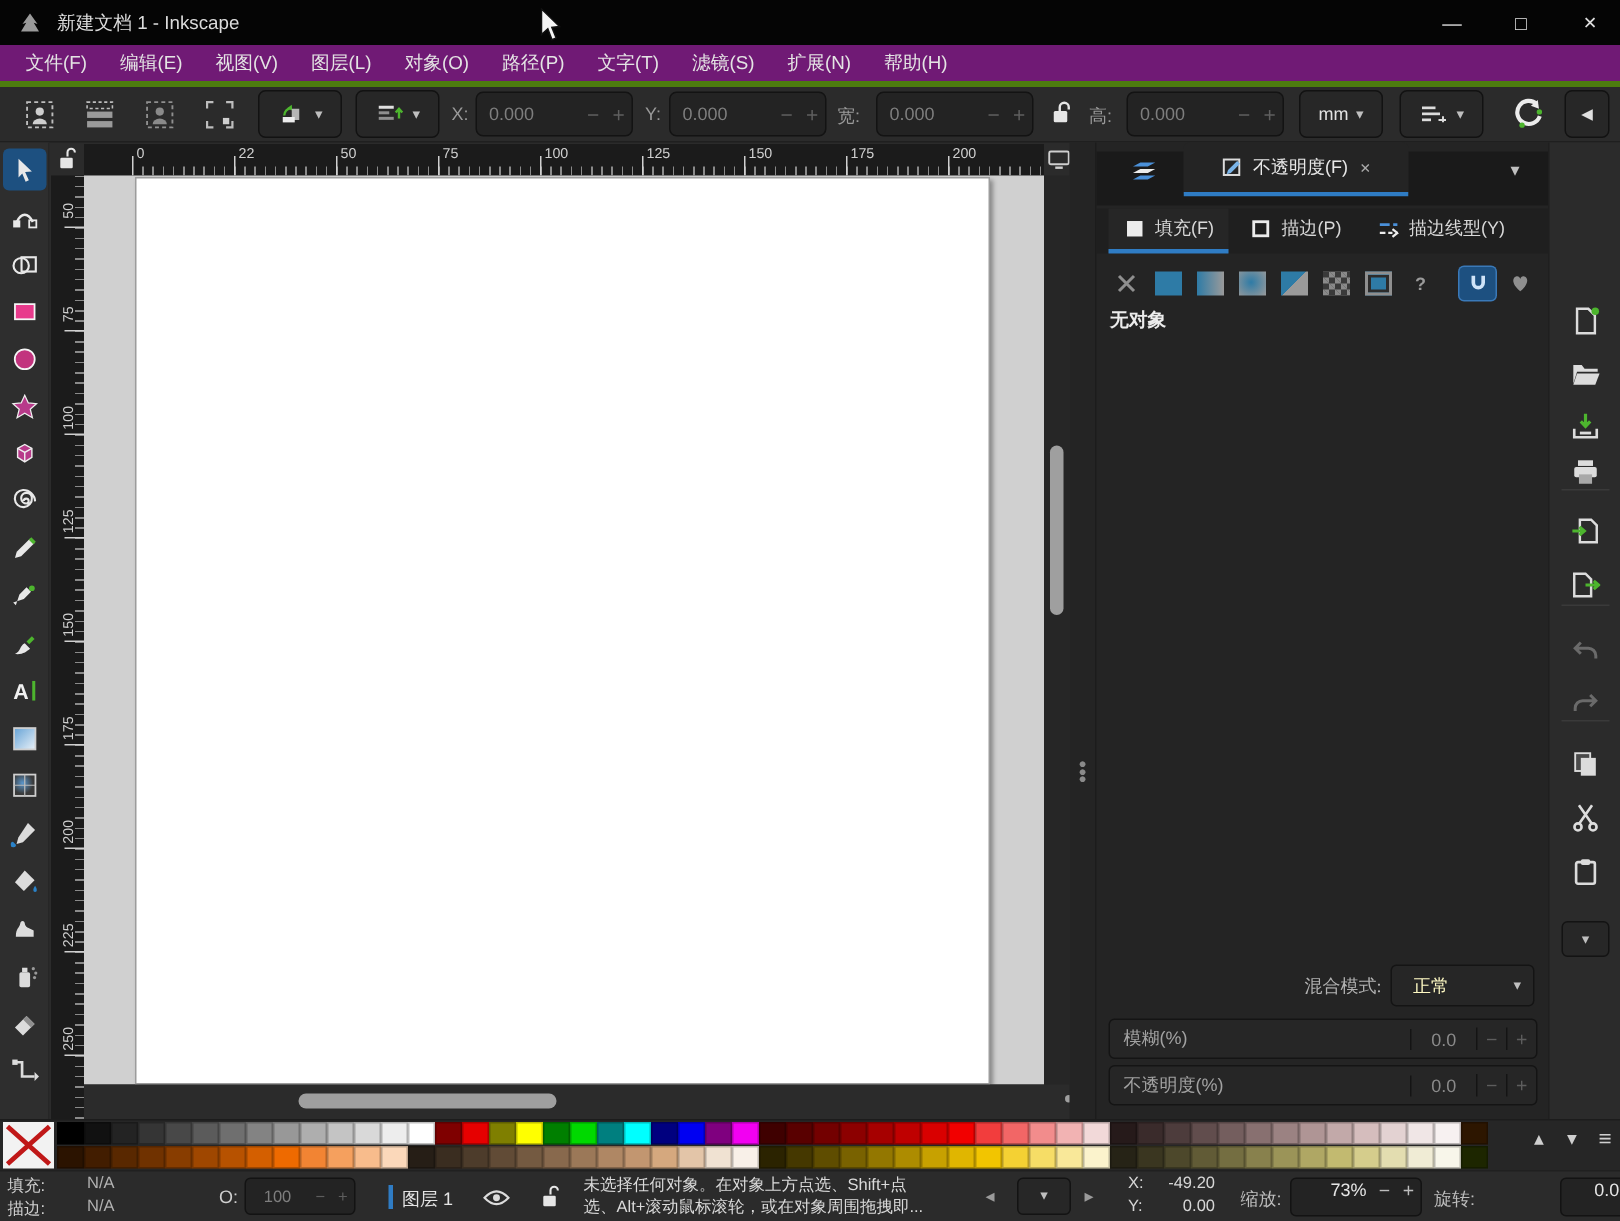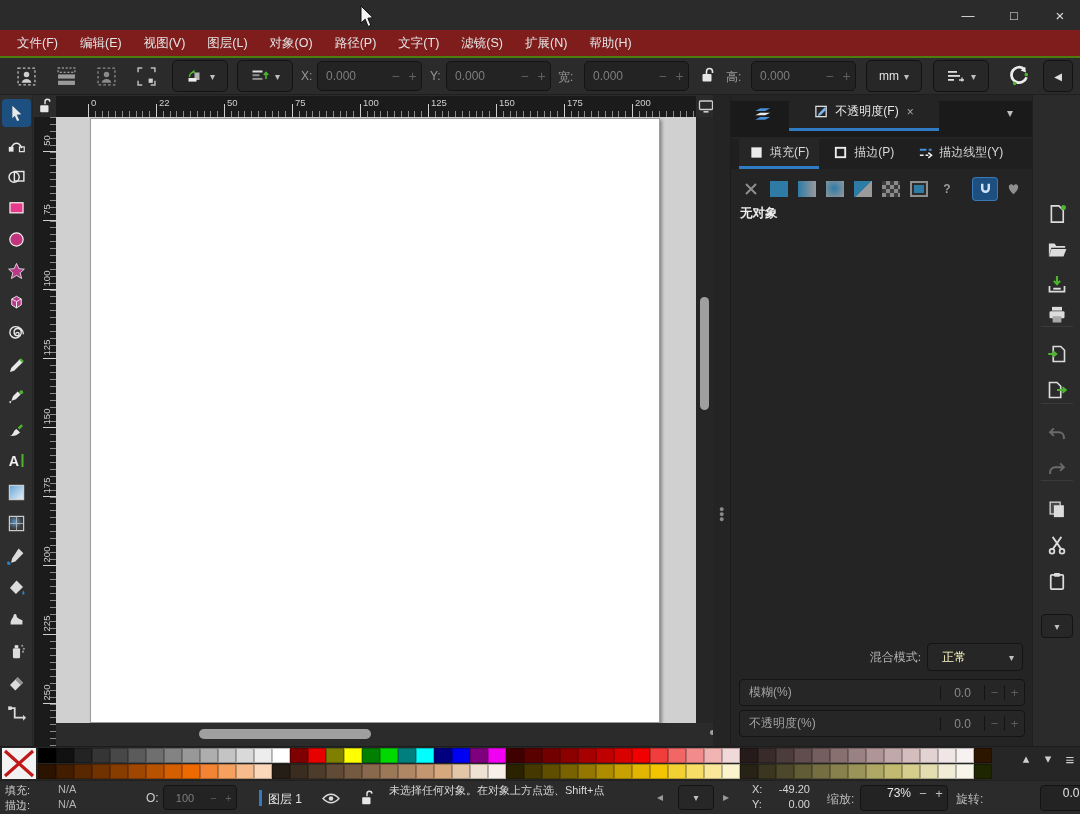--- a/index.html
+++ b/index.html
@@ -6,21 +6,21 @@
   *{box-sizing:border-box;font-family:"Liberation Sans","DejaVu Sans",sans-serif;}
   .app{position:relative;width:1080px;height:814px;background:#2b2b2b;overflow:hidden;color:#ddd;font-size:12px;-webkit-user-select:none;user-select:none;}
   .abs{position:absolute;}
 
   
   .titlebar{left:0;top:0;width:1080px;height:30px;background:#050505;display:flex;align-items:center;}
   .titlebar .logo{width:16px;height:14px;margin-left:12px;}
   .titlebar .title{margin-left:10px;color:#dcdcdc;font-size:12.5px;}
   .wctrl{position:absolute;top:0;height:30px;width:46px;display:flex;align-items:center;justify-content:center;color:#e0e0e0;font-size:13px;}
   
-  .menubar{left:0;top:30px;width:1080px;height:28px;background:#7f1d1d;display:flex;align-items:center;padding-left:6px;border-bottom:2px solid #4d7c0f;}
+  .menubar{left:0;top:30px;width:1080px;height:28px;background:#701a75;display:flex;align-items:center;padding-left:6px;border-bottom:4px solid #4d7c0f;}
   .menu-item{padding:0 11px;color:#e4e4e4;font-size:12.5px;line-height:28px;cursor:default;}
 
   
   .toolbar{left:0;top:58px;width:1080px;height:37px;background:#2b2b2b;border-bottom:1px solid #1f1f1f;}
   .modebtn{position:absolute;top:62px;width:32px;height:29px;border-radius:4px;display:flex;align-items:center;justify-content:center;}
   .tbtn{position:absolute;top:60px;height:32px;background:#272727;border:1px solid #121212;border-radius:5px;display:flex;align-items:center;justify-content:center;gap:5px;color:#cfcfcf;}
   .tlabel{position:absolute;top:69px;color:#9a9a9a;font-size:12px;}
   .spin{position:absolute;top:61px;height:30px;background:#232323;border:1px solid #131313;border-radius:5px;display:flex;align-items:center;}
   .spin .val{flex:1;padding:0 8px;color:#7e7e7e;font-size:12px;text-align:left;}
   .spin .minus,.spin .plus{width:17px;text-align:center;color:#5f5f5f;font-size:14px;}
@@ -105,20 +105,26 @@
   .zbox .val{flex:1;text-align:right;color:#e6e6e6;padding-right:4px;font-size:12px;}
   .zbox .minus,.zbox .plus{width:16px;text-align:center;color:#bdbdbd;font-size:13px;}
   .slabel{position:absolute;top:10px;color:#bdbdbd;font-size:12px;}
   .cursor{left:356px;top:5px;width:18px;height:24px;}
 </style>
 </head>
 <body>
 
 <div class="app">
 
+  <div class="abs titlebar">
+    <svg class="logo" viewBox="0 0 16 14">
+        <path d="M8 1 L13 8 L10.5 7.2 L14 13 L2 13 L5.5 7.2 L3 8 Z" fill="#9a9a9a"></path>
+      </svg>
+    <span class="title">新建文档 1 - Inkscape</span>
+  </div>
   <div class="wctrl" style="left:945px;">—</div>
   <div class="wctrl" style="left:991px;">□</div>
   <div class="wctrl" style="left:1037px;font-size:15px;">×</div>
   <svg class="abs cursor" viewBox="0 0 18 24">
       <path d="M5 1 L5 18 L9.2 14.2 L12 21.5 L14.8 20.3 L11.9 13.2 L17 12.7 Z" fill="#f5f5f5" stroke="#111" stroke-width="1"></path>
     </svg>
 
   <div class="abs menubar" id="menubar">
       <span class="menu-item">文件(F)</span>
       <span class="menu-item">编辑(E)</span>
@@ -741,20 +747,21 @@
     <svg class="abs" style="left:322px;top:11px;" width="18" height="13" viewBox="0 0 18 12">
         <path d="M1 6 Q9 -2.5 17 6 Q9 14.5 1 6 Z" fill="none" stroke="#dcdcdc" stroke-width="1.4"></path>
         <circle cx="9" cy="6" r="2.3" fill="#dcdcdc"></circle>
       </svg>
     <svg class="abs" style="left:360px;top:9px;" width="14" height="16" viewBox="0 0 16 18">
         <rect x="2.5" y="8" width="9.5" height="8" rx="1" fill="#e6e6e6"></rect>
         <path d="M6.5 8 V5 a2.8 2.8 0 0 1 5.6 0" stroke="#e6e6e6" stroke-width="1.6" fill="none" transform="translate(1.5,-1)"></path>
       </svg>
     <div class="msg">
       <div>未选择任何对象。在对象上方点选、Shift+点</div>
+      <div>选、Alt+滚动鼠标滚轮，或在对象周围拖拽即...</div>
     </div>
     <span class="navbtn" style="left:657px;top:9px;">◂</span>
     <div class="ddbtn">
         <span class="caret">▾</span>
       </div>
     <span class="navbtn" style="left:723px;top:9px;">▸</span>
     <div class="coord" style="left:752px;top:2px;">
       <span>X:</span>
         <span>-49.20</span>
     </div>

